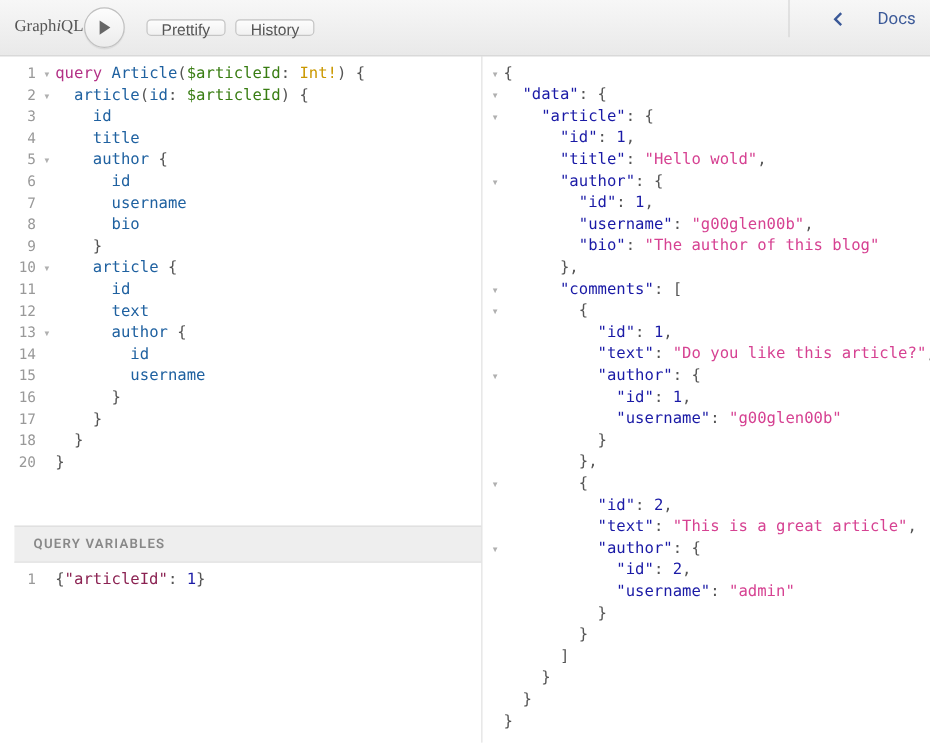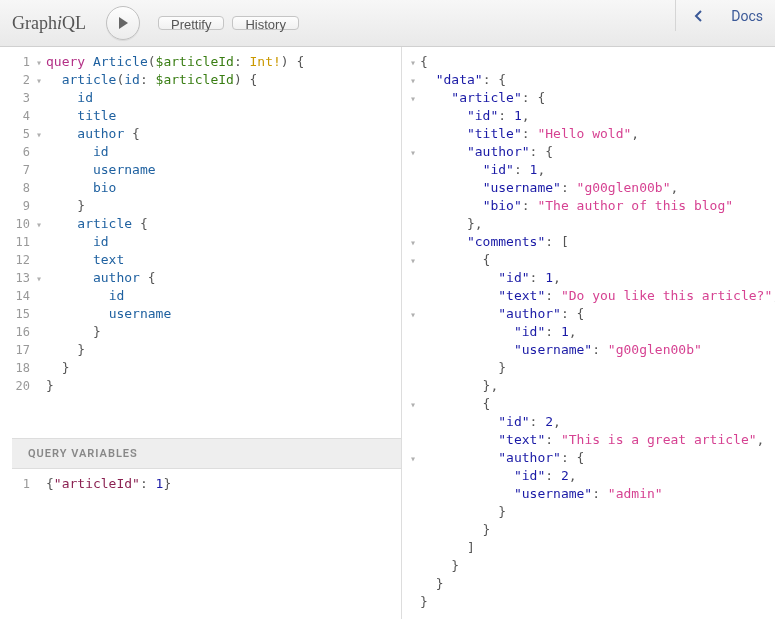--- a/index.html
+++ b/index.html
@@ -14,23 +14,22 @@
       height: 47px;
       background: linear-gradient(#f7f7f7, #e9e9e9);
       border-bottom: 1px solid #d0d0d0;
       display: flex;
       align-items: center;
       padding: 0 12px;
       position: relative;
     }
     .logo {
       font-family: Georgia, serif;
-      font-size: 18px;
-      color: #555;
-      margin-right: 20px;
+      font-size: 14px;
+      color: #555;
     }
     .logo .em { font-style: italic; }
     .play-button {
       width: 34px;
       height: 34px;
       border-radius: 50%;
       border: 1px solid #c0c0c0;
       background: linear-gradient(#fdfdfd, #ececec);
       display: flex;
       align-items: center;
@@ -54,21 +53,21 @@
     .docs-btn {
       position: absolute;
       right: 12px;
       top: 0;
       height: 31px;
       display: flex;
       align-items: center;
       color: #3B5998;
       font-size: 14px;
       cursor: pointer;
-      padding-left: 18px;
+      padding-left: 36px;
       border-left: 1px solid #d5d5d5;
       gap: 21px;
     }
     .docs-btn svg { width: 10px; height: 14px; fill: none; stroke: #3B5998; stroke-width: 2; margin-right: 6px; }
 
     .main {
       display: flex;
       height: calc(619px - 47px);
     }
     .left-pane {

